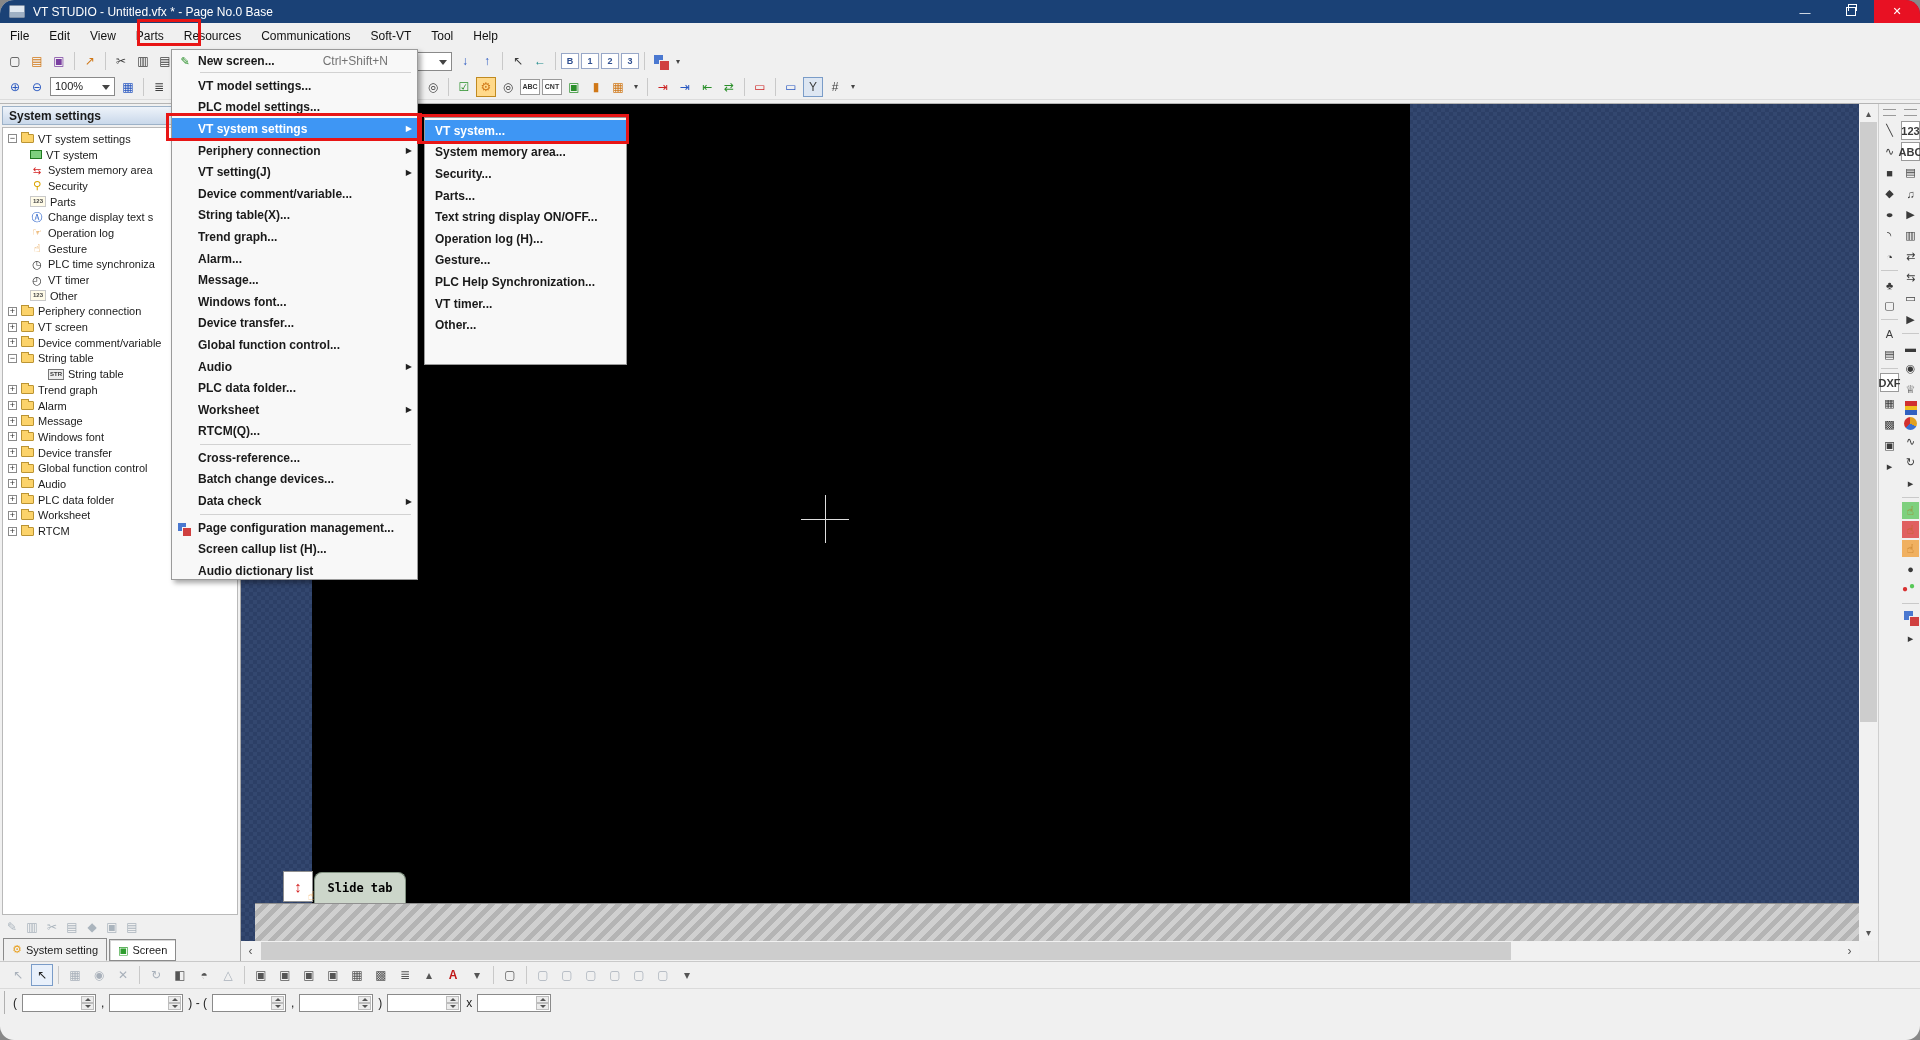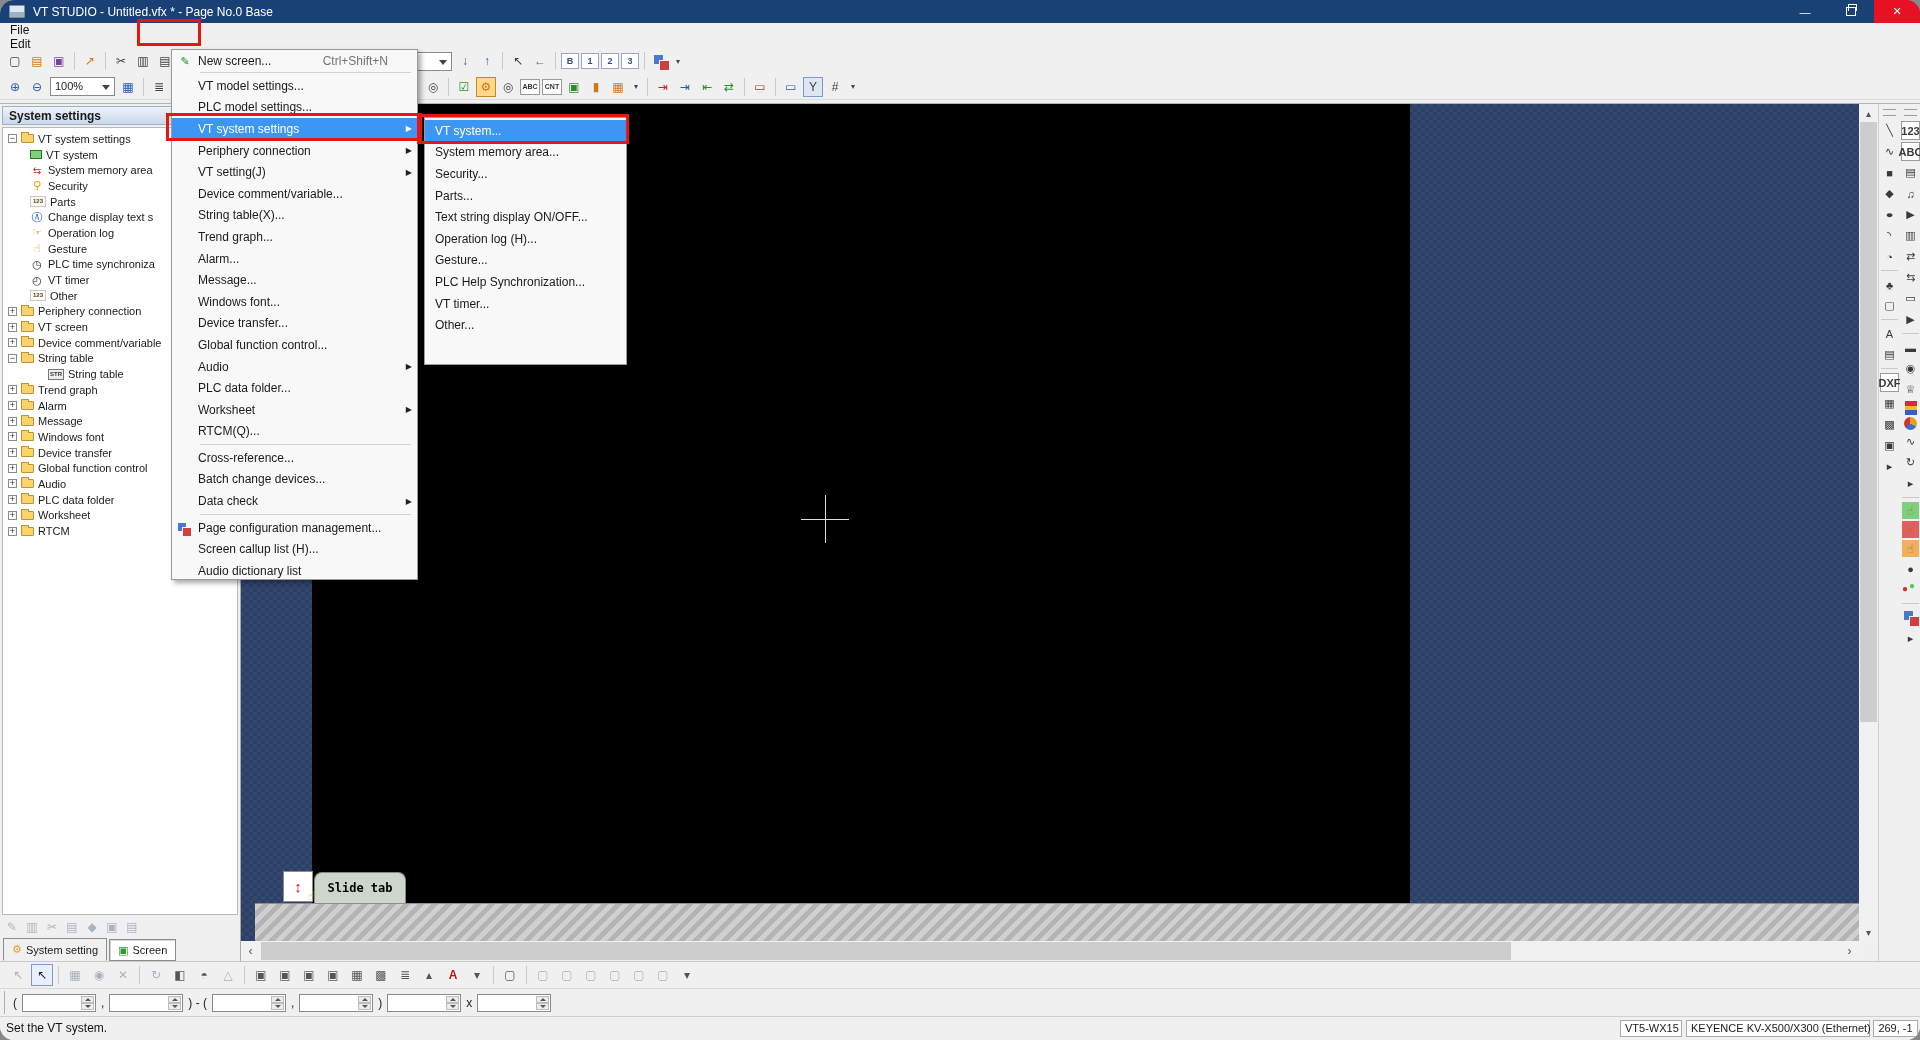--- a/index.html
+++ b/index.html
@@ -10,21 +10,21 @@
             display:flex;align-items:center;}
   .appicon{width:14px;height:11px;margin:0 8px 0 9px;background:linear-gradient(#dfe7f0 55%,#9fb0c4 55%);
            border:1px solid #7d8ea5;border-radius:1px;}
   .wtitle{font-size:12px;white-space:nowrap;}
   .wctrls{margin-left:auto;display:flex;height:23px;}
   .wbtn2{width:46px;height:23px;display:flex;align-items:center;justify-content:center;color:#fff;font-size:11px;}
   .wbtn2.close{background:#e81123;}
   .resto{width:8px;height:7px;border:1px solid #fff;position:relative;}
   .resto::before{content:"";position:absolute;left:1px;top:-4px;width:7px;height:6px;border:1px solid #fff;border-bottom:none;}
   
-  .menubar{position:absolute;left:0;top:23px;width:1920px;height:25px;background:#f0f0f0;display:flex;align-items:stretch;border-bottom:1px solid #e2e2e2;flex-direction:column;}
+  .menubar{position:absolute;left:0;top:23px;width:1920px;height:25px;background:#f0f0f0;display:flex;align-items:stretch;border-bottom:1px solid #e2e2e2;}
   .mbi{display:flex;align-items:center;padding:0 10px;font-size:12px;color:#111;}
   
   .tbar{position:absolute;left:0;width:1920px;height:26px;background:#f0f0f0;display:flex;align-items:center;padding-left:4px;box-sizing:border-box;}
   #tb1{top:48px;} #tb2{top:74px;border-bottom:1px solid #dcdcdc;}
   .tbrule{position:absolute;left:0;top:100px;width:1920px;height:4px;background:#f0f0f0;border-bottom:1px solid #b5b5b5;box-sizing:border-box;}
   .ico{width:20px;height:20px;margin:0 1px;display:flex;align-items:center;justify-content:center;font-size:12px;color:#3c3c3c;border:1px solid transparent;flex:none;box-sizing:border-box;}
   .blu{color:#2857c0}.grn{color:#2a8f2a}.org{color:#d07818}.pur{color:#7a3fa0}.red{color:#cc2222}
   .teal{color:#1e8a8a}.gold{color:#d9a400}.dk{color:#333}
   .txt{font-size:7px;font-weight:bold;border:1px solid #9a9a9a;background:#fff;height:16px;color:#333;}
   .pressed{background:#ffd98a;border:1px solid #c08a20;}
@@ -132,21 +132,21 @@
   .mi{display:flex;align-items:center;height:21.6px;font-size:12px;padding-right:2px;white-space:nowrap;}
   .mi.first{height:18px;}
   .mi.sel{background:#3E96F4;color:#fff;}
   .mi.sel .msc,.mi.sel .marr{color:#fff;}
   .msep{height:5px;position:relative;font-size:0;}
   .msep::after{content:"";position:absolute;left:28px;right:6px;top:2px;border-top:1px solid #d2d2d2;}
   .mico{width:26px;flex:none;text-align:center;font-size:11px;position:relative;height:16px;line-height:16px;}
   .mico.grn{color:#2a8f2a;}
   .mico.pgs::before{content:"";position:absolute;width:8px;height:8px;background:#4a78d0;left:6px;top:3px;}
   .mico.pgs::after{content:"";position:absolute;width:8px;height:8px;background:#d04040;left:10px;top:7px;border:1px solid #f8f8f8;}
-  .mlab{white-space:nowrap;}
+  .mlab{white-space:nowrap;font-weight:bold;}
   .msc{margin-left:auto;padding-right:12px;color:#737373;}
   .marr{width:12px;font-size:8px;color:#222;text-align:right;padding-right:3px;flex:none;}
   .submenu{position:absolute;left:424px;top:117px;width:203px;height:248px;background:#f8f8f8;border:1px solid #9b9b9b;
            box-shadow:3px 3px 5px rgba(0,0,0,.35);z-index:51;box-sizing:border-box;padding-top:2px;}
   .submenu .mico{width:10px;}
   
   .redbox{position:absolute;border:3px solid #E81515;z-index:60;pointer-events:none;box-sizing:border-box;}
   #rb1{left:137px;top:19px;width:64px;height:27px;}
   #rb2{left:166px;top:113px;width:256px;height:28px;}
   #rb3{left:417px;top:114px;width:212px;height:30px;}
@@ -734,26 +734,20 @@
       <span class="clab">x</span>
       <span class="spin">
           <span class="sarr">
             <span class="up"></span>
             <span class="dn"></span>
           </span>
         </span>
     </div>
   </div>
 
-  <div class="statusbar">
-    <span class="smsg">Set the VT system.</span>
-    <span class="sbox" style="left:1620px;width:62px;text-align:center;">VT5-WX15</span>
-    <span class="sbox" style="left:1686px;width:184px;">KEYENCE KV-X500/X300 (Ethernet)</span>
-    <span class="sbox" style="left:1873px;width:45px;text-align:center;">269, -1</span>
-  </div>
 
   <div class="menupanel">
 
       <div class="mi first">
         <span class="mico grn">✎</span>
         <span class="mlab">New screen...</span>
         <span class="msc">Ctrl+Shift+N</span>
         <span class="marr"></span>
       </div>
 

